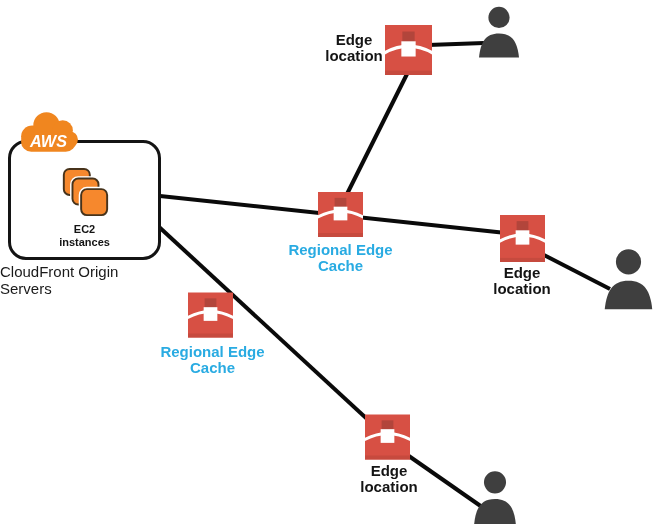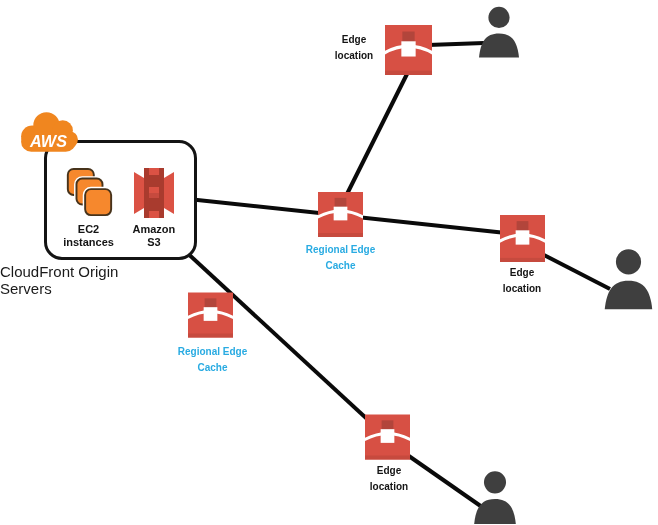--- a/index.html
+++ b/index.html
@@ -5,28 +5,28 @@
   html,body{margin:0;padding:0;background:#fff;}
   #canvas{
     position:relative;width:658px;height:525px;background:#ffffff;
     overflow:hidden;font-family:"Liberation Sans",sans-serif;
   }
   #wires{position:absolute;left:0;top:0;z-index:1;}
   .node-icon{position:absolute;z-index:2;}
   .user-icon{position:absolute;z-index:2;}
   .node-label{
     position:absolute;z-index:4;text-align:center;
-    font-weight:bold;font-size:10px;line-height:16px;color:#141414;
+    font-weight:bold;font-size:15px;line-height:16px;color:#141414;
   }
   .node-label.cyan{color:var(--label-cyan,#29ABE2);}
   #origin-box{
     position:absolute;left:8px;top:140px;width:153px;height:120px;
     border:3.5px solid #141414;border-radius:18px;background:#fff;z-index:2;
     display:flex;justify-content:center;align-items:flex-start;gap:16px;
-    padding-top:24px;box-sizing:border-box;margin-left:36px;
+    padding-top:24px;box-sizing:border-box;
   }
   .origin-item{display:flex;flex-direction:column;align-items:center;}
   .origin-item .svc-label{
     margin-top:4px;font-weight:bold;font-size:11px;line-height:13px;
     text-align:center;color:#141414;
   }
   #aws-cloud{position:absolute;left:15px;top:111px;z-index:3;}
   #origin-caption{
     position:absolute;left:0px;top:263px;width:172px;z-index:4;
     font-size:15px;font-weight:normal;color:#1a1a1a;text-align:left;
@@ -69,35 +69,20 @@
       <svg width="50" height="52" viewBox="0 0 50 54">
         <rect x="3" y="2" width="27" height="27" rx="6" fill="var(--ec2-orange)" stroke="var(--ec2-border)" stroke-width="2"></rect>
         <rect x="12" y="12" width="27" height="27" rx="6" fill="var(--ec2-orange)" stroke="#ffffff" stroke-width="5"></rect>
         <rect x="12" y="12" width="27" height="27" rx="6" fill="var(--ec2-orange)" stroke="var(--ec2-border)" stroke-width="2"></rect>
         <rect x="21" y="23" width="27" height="27" rx="6" fill="var(--ec2-orange)" stroke="#ffffff" stroke-width="5"></rect>
         <rect x="21" y="23" width="27" height="27" rx="6" fill="var(--ec2-orange)" stroke="var(--ec2-border)" stroke-width="2"></rect>
       </svg>
       <div class="svc-label">
         <div>EC2</div>
         <div>instances</div>
-      </div>
-    </div>
-    <div class="origin-item">
-      <svg width="48" height="52" viewBox="0 0 48 52">
-        <rect x="14" y="1" width="20" height="50" fill="var(--s3-red-dark)"></rect>
-        <polygon points="4,5 14,11 14,41 4,47" fill="var(--s3-red-light)"></polygon>
-        <polygon points="44,5 34,11 34,41 44,47" fill="var(--s3-red-light)"></polygon>
-        <rect x="19" y="1" width="10" height="7" fill="var(--s3-red-light)"></rect>
-        <rect x="19" y="44" width="10" height="7" fill="var(--s3-red-light)"></rect>
-        <rect x="19" y="20" width="10" height="11" fill="var(--s3-red-light)"></rect>
-        <rect x="19" y="26" width="10" height="5" fill="var(--icon-red-strip)"></rect>
-      </svg>
-      <div class="svc-label">
-        <div>Amazon</div>
-        <div>S3</div>
       </div>
     </div>
   </div>
 
   <svg id="aws-cloud" width="67" height="43" viewBox="0 0 66 42">
     <circle cx="17" cy="25" r="11" fill="var(--aws-orange)"></circle>
     <circle cx="31" cy="14" r="13" fill="var(--aws-orange)"></circle>
     <circle cx="47" cy="19" r="10" fill="var(--aws-orange)"></circle>
     <circle cx="54" cy="28" r="8" fill="var(--aws-orange)"></circle>
     <rect x="6" y="20" width="54" height="20" rx="10" fill="var(--aws-orange)"></rect>

